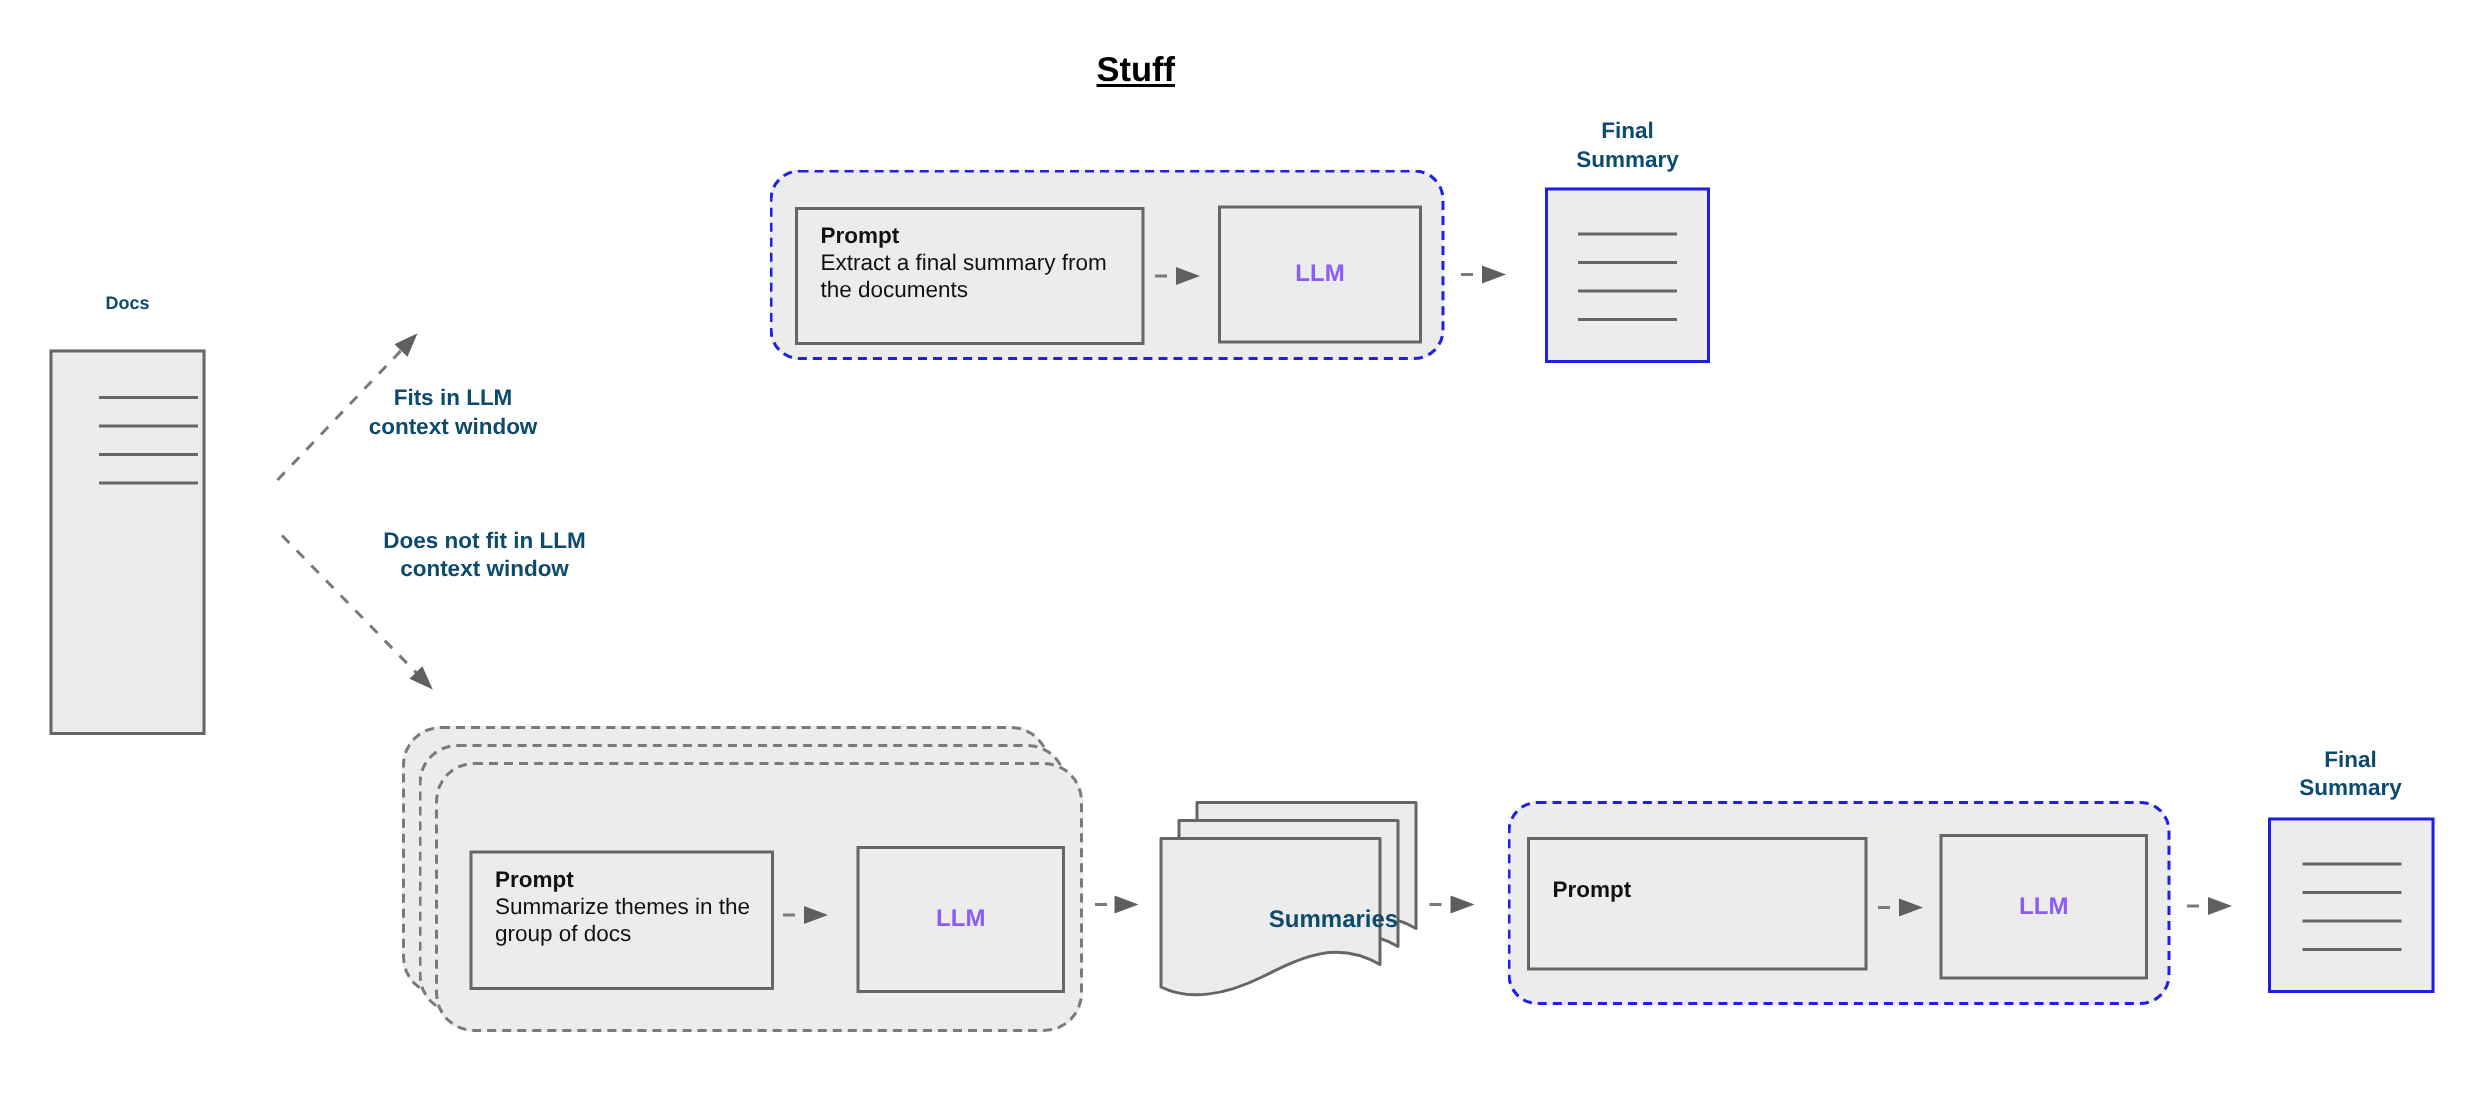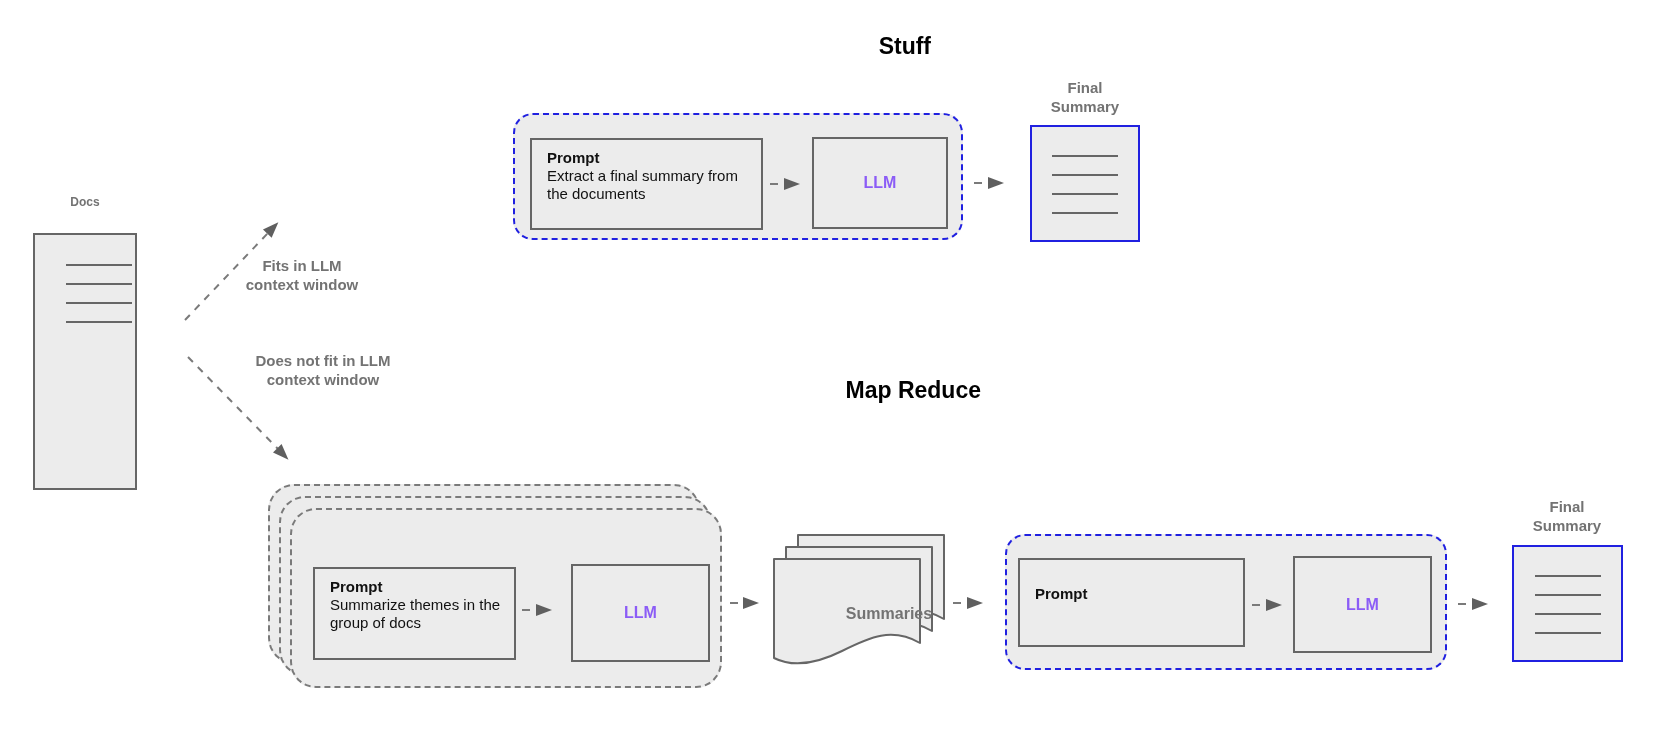--- a/index.html
+++ b/index.html
@@ -7,22 +7,22 @@
     position:relative;width:1655px;height:737px;background:#ffffff;
     font-family:"Liberation Sans",sans-serif;color:#111;overflow:hidden;
   }
   .abs{position:absolute;}
   .gbox{position:absolute;background:#ececec;border:2px solid #666;box-sizing:border-box;}
   .dashed-blue{position:absolute;background:#ececec;border:2px dashed #2020e0;border-radius:20px;box-sizing:border-box;}
   .dashed-gray{position:absolute;background:#ececec;border:2px dashed #7a7a7a;border-radius:26px;box-sizing:border-box;}
   .bluedoc{position:absolute;background:#ececec;border:2px solid #2020e0;box-sizing:border-box;}
   .doclines{position:absolute;}
   .docline{height:2px;background:#666;margin-bottom:17px;}
-  .title{position:absolute;font-size:23px;font-weight:bold;text-align:right;color:#000;}
-  .blabel{position:absolute;font-weight:bold;text-align:center;color:#737373;font-size:15px;line-height:19px;}
+  .title{position:absolute;font-size:23px;font-weight:bold;text-decoration:underline;text-align:left;color:#000;}
+  .blabel{position:absolute;font-weight:bold;text-align:center;color:#0c4a6e;font-size:15px;line-height:19px;}
   .promptbox{display:flex;flex-direction:column;justify-content:center;font-size:15px;line-height:18px;padding:0 8px 17px 15px;}
   .prompt-title{font-weight:bold;}
   .llmbox{display:flex;align-items:center;justify-content:center;font-weight:bold;font-size:16px;color:#8b5cf6;}
   .arrows{position:absolute;left:0;top:0;pointer-events:none;}
 </style>
 </head>
 <body>
 
 <div class="stage">
 
@@ -62,21 +62,20 @@
   </div>
   <div class="bluedoc" style="left:1030px;top:125px;width:110px;height:117px;">
     <div class="doclines" style="left:20px;top:28px;width:66px;">
       <div class="docline"></div>
       <div class="docline"></div>
       <div class="docline"></div>
       <div class="docline"></div>
     </div>
   </div>
 
-  <div class="title" style="left:781px;top:377px;width:200px;">Map Reduce</div>
 
   <div class="dashed-gray" style="left:268px;top:484px;width:432px;height:180px;"></div>
   <div class="dashed-gray" style="left:279px;top:496px;width:432px;height:180px;"></div>
   <div class="dashed-gray" style="left:290px;top:508px;width:432px;height:180px;"></div>
 
   <div class="gbox promptbox" style="left:313px;top:567px;width:203px;height:93px;">
     <div class="prompt-title">Prompt</div>
     <div>Summarize themes in the group of docs</div>
   </div>
 

